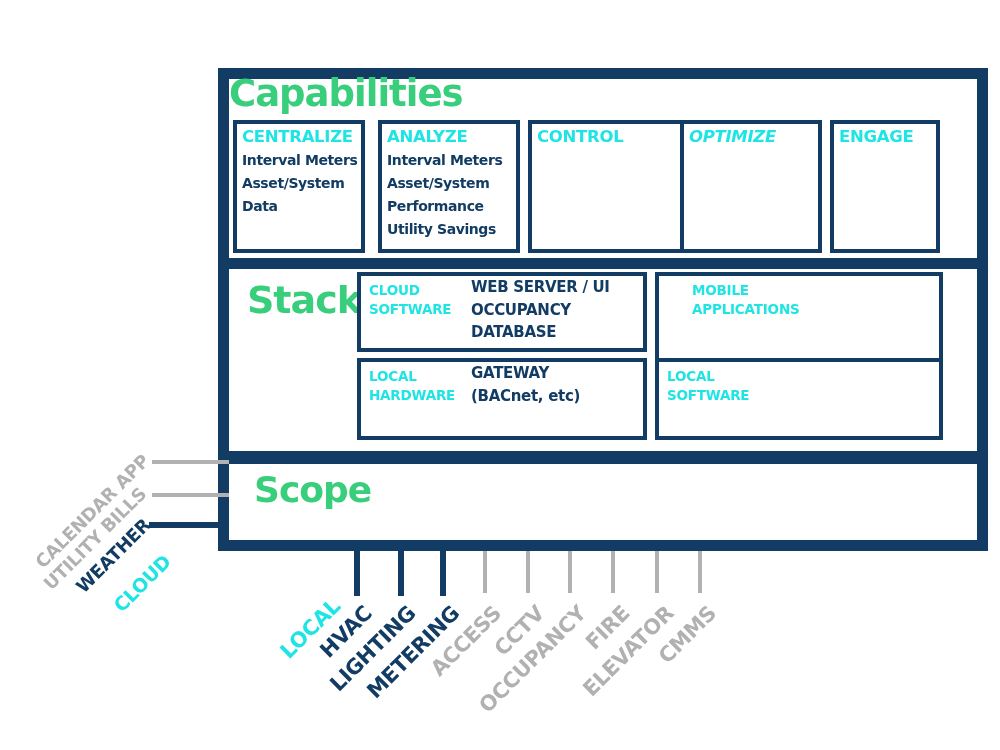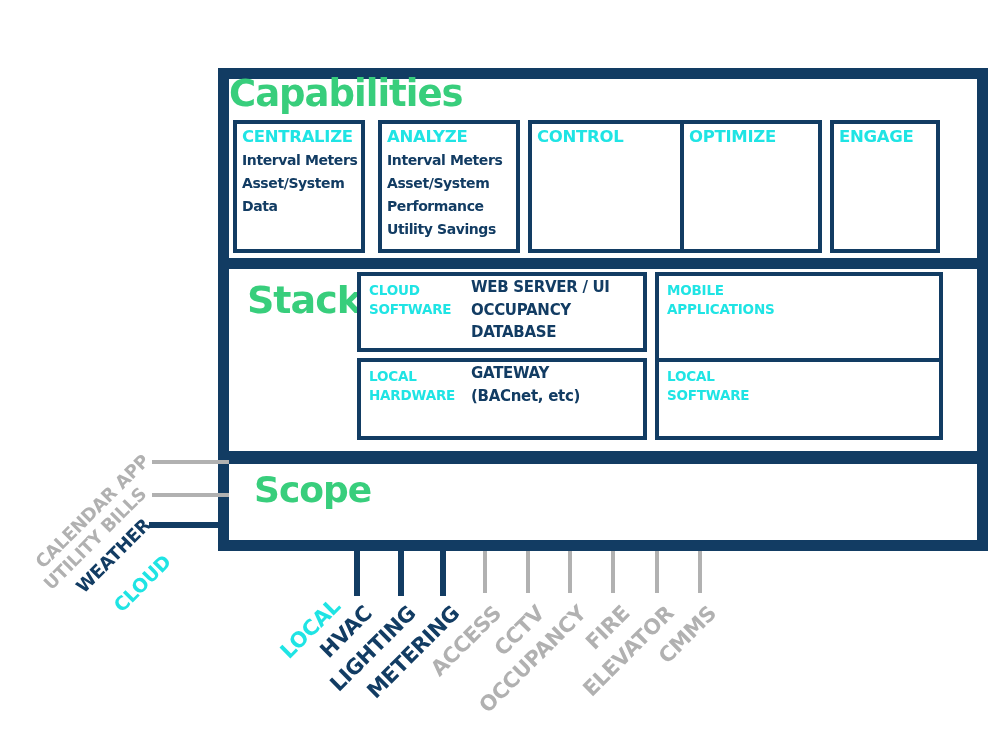--- a/index.html
+++ b/index.html
@@ -23,28 +23,28 @@
 
   
   .cap-box{position:absolute;top:112px;height:133px;box-sizing:border-box;border:4px solid var(--navy);
            background:var(--white);padding:3px 5px;overflow:hidden;}
   .cap-box .hd{color:var(--cyan);font-weight:bold;font-size:16.5px;letter-spacing:-0.3px;white-space:nowrap;}
   .cap-items{margin-top:3px;}
   .cap-item{color:var(--navy);font-weight:bold;font-size:14px;line-height:23px;letter-spacing:-0.4px;white-space:nowrap;}
   .cap-1{left:233px;width:132px;}
   .cap-2{left:378px;width:142px;}
   .cap-3{left:528px;width:163px;}
-  .cap-4{left:680px;width:142px;}
+  .cap-4{left:680px;width:142px;font-style:italic;}
   .cap-5{left:830px;width:110px;}
 
   
   .stack-box{position:absolute;box-sizing:border-box;border:4px solid var(--navy);background:var(--white);
              display:flex;overflow:hidden;}
   .sb-cloud-sw{left:357px;top:264px;width:290px;height:80px;}
-  .sb-mobile  {left:655px;top:264px;width:288px;height:104px;}
+  .sb-mobile  {left:655px;top:264px;width:288px;height:104px;padding-left:25px;}
   .sb-local-hw{left:357px;top:350px;width:290px;height:82px;}
   .sb-local-sw{left:655px;top:350px;width:288px;height:82px;}
   .stack-label{flex:0 0 102px;padding:5px 0 0 8px;color:var(--cyan);font-weight:bold;font-size:13.5px;
                line-height:19px;letter-spacing:-0.2px;white-space:nowrap;}
   .stack-content{color:var(--navy);font-weight:bold;font-size:15px;line-height:22.5px;letter-spacing:-0.3px;
                  white-space:nowrap;}
   .sb-local-hw .stack-content{}
 
   
   .hline{position:absolute;}

